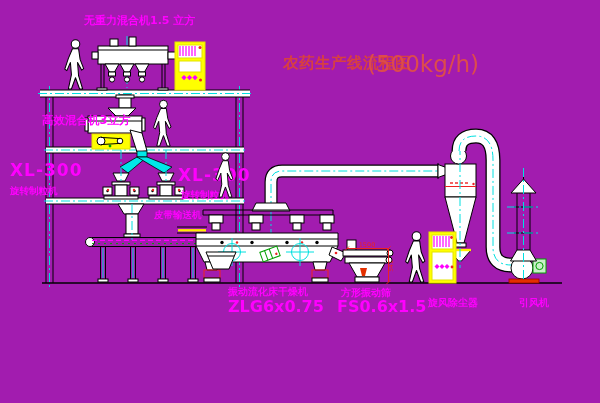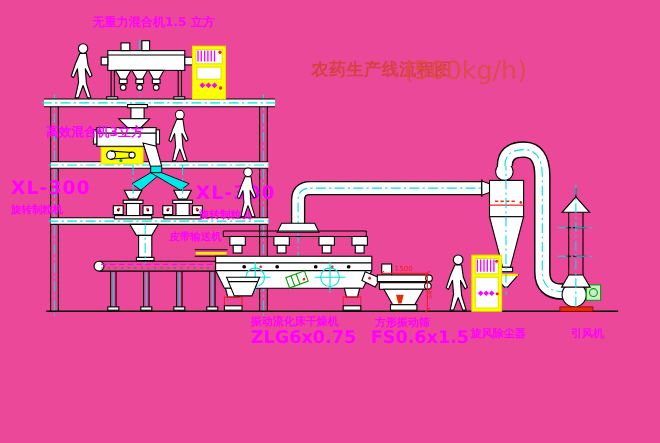--- a/index.html
+++ b/index.html
@@ -1,16 +1,16 @@
 <!DOCTYPE html>
 <html><head>
 <meta charset="utf-8">
 <style>
   html,body{margin:0;padding:0;background:#fff;}
-  #stage{position:relative;width:600px;height:403px;background:#ec4899;overflow:hidden;
+  #stage{position:relative;width:600px;height:403px;background:#a21caf;overflow:hidden;
          font-family:"DejaVu Sans",sans-serif;}
   svg{display:block}
   .blk{stroke:#000;fill:none;stroke-width:1}
   .blkf{stroke:#000;fill:#fff;stroke-width:1}
   .fillw{fill:#fff;stroke:none}
   .cyd{stroke:#00e0e0;fill:none;stroke-width:1;stroke-dasharray:9 3 2 3}
   .cys{stroke:#00e0e0;fill:none;stroke-width:1}
   .cyf{fill:#00e8e8;stroke:#000;stroke-width:0.8}
   .yel{fill:#ffff00;stroke:#e3e300;stroke-width:1}
   .ywhite{fill:#fff;stroke:#e3e300;stroke-width:1}

